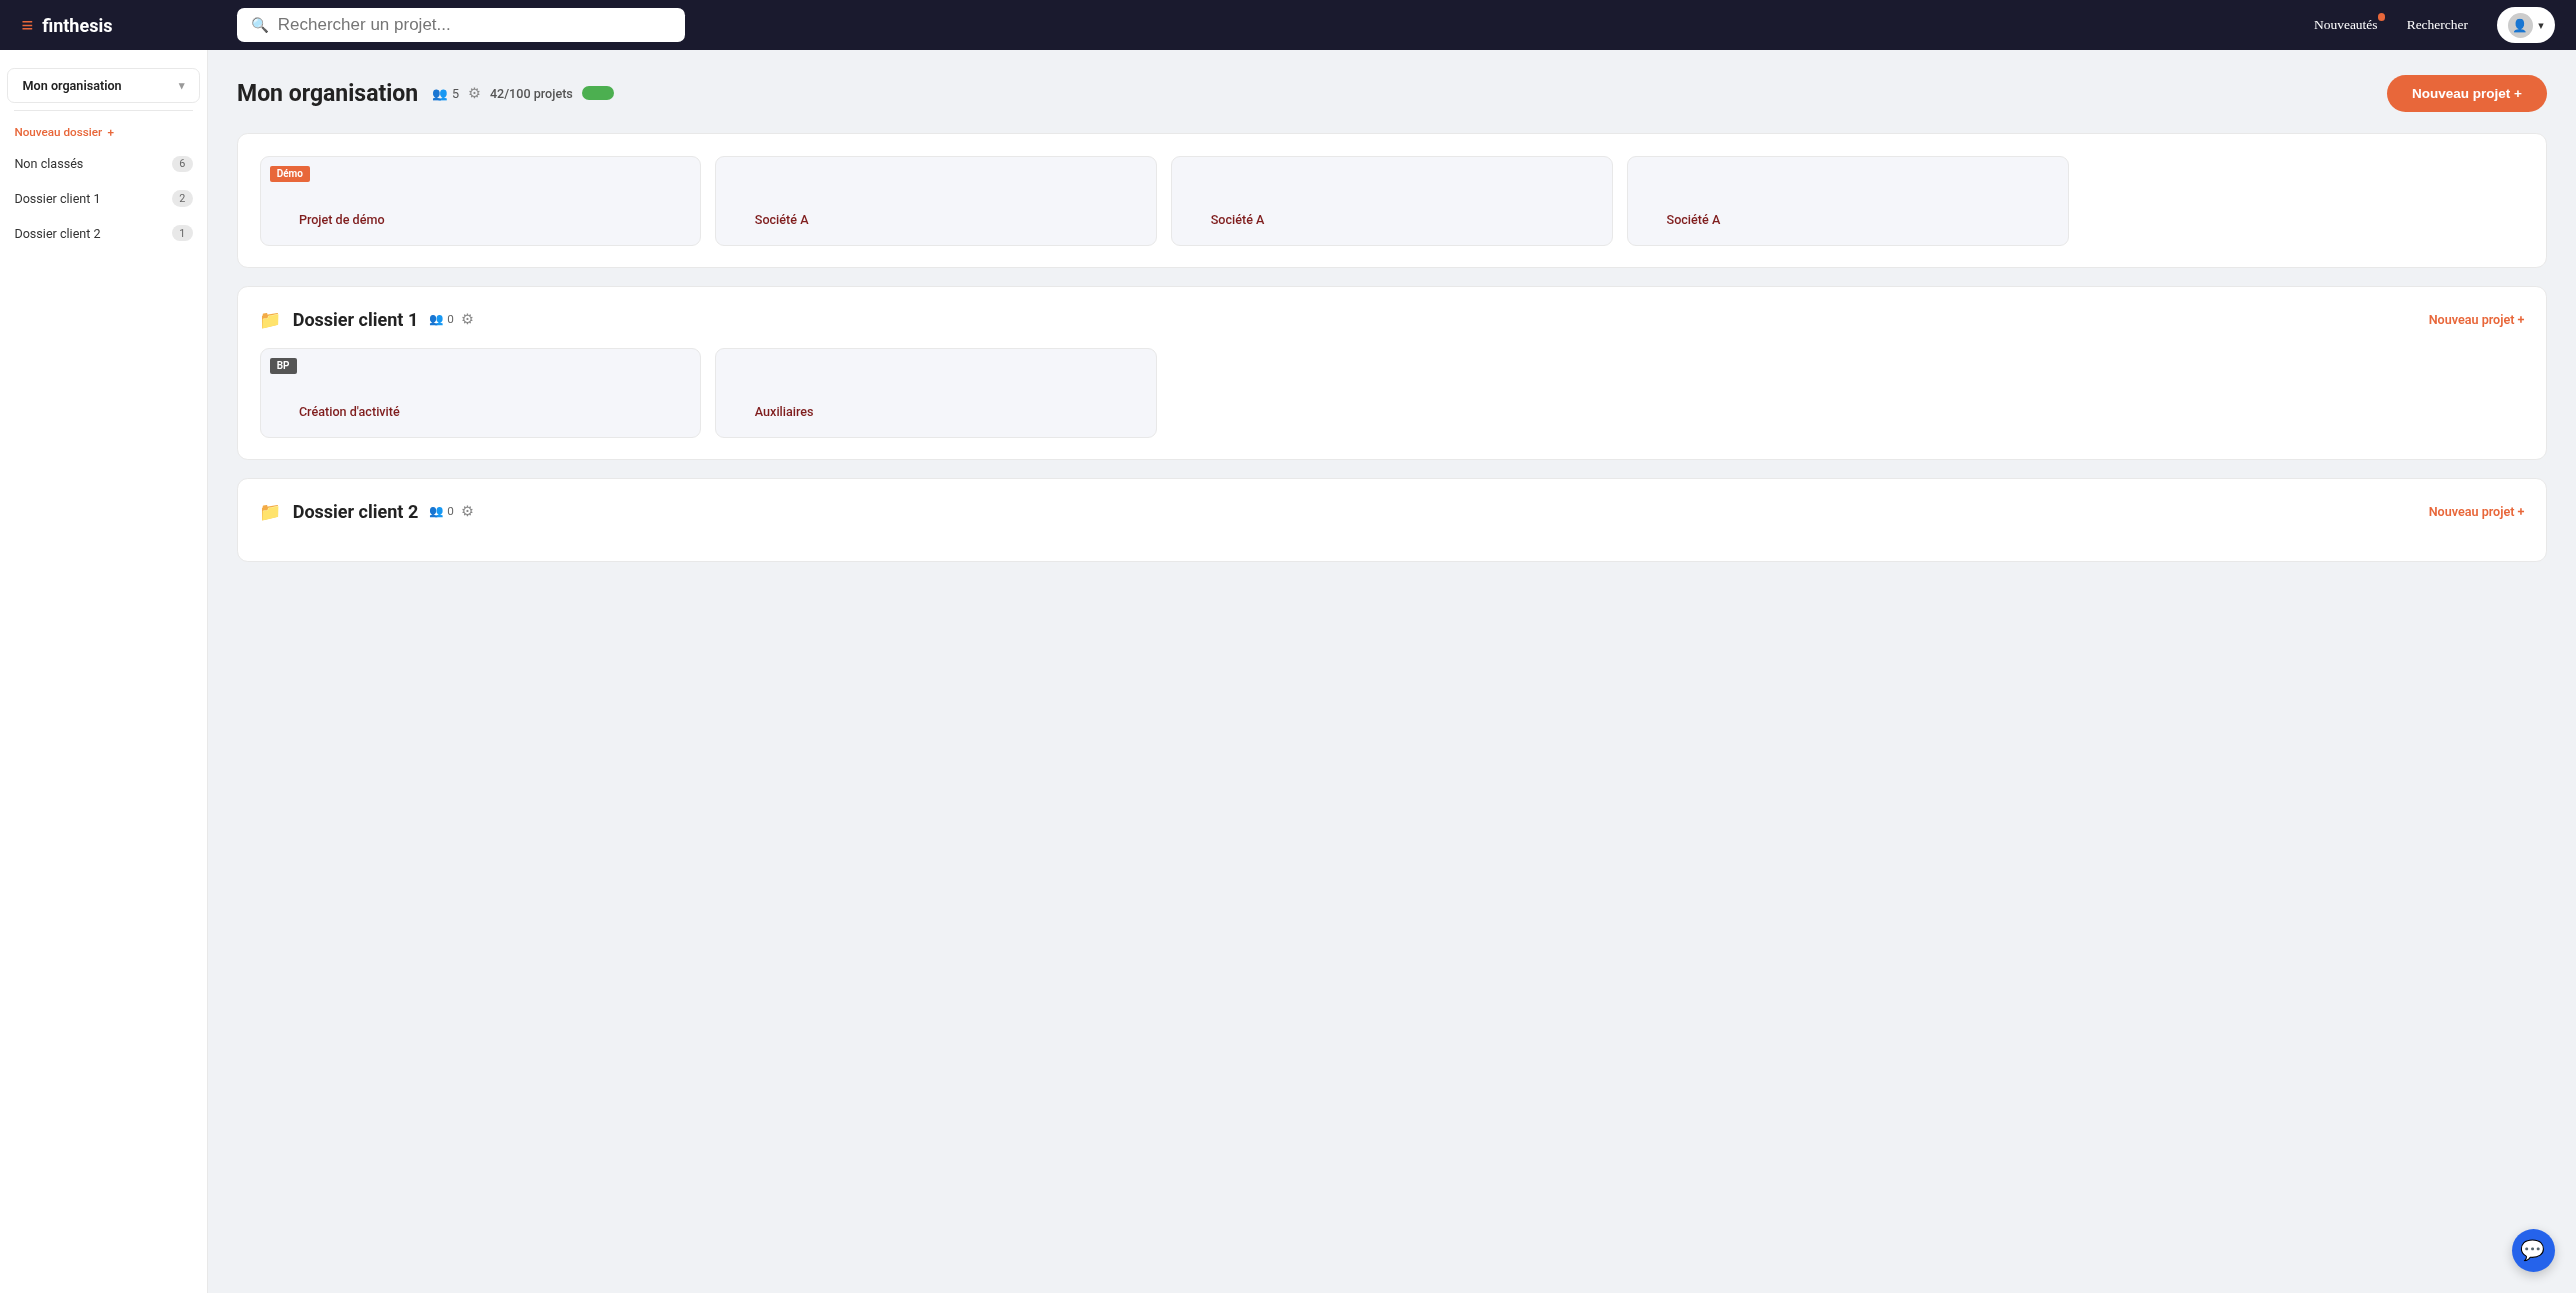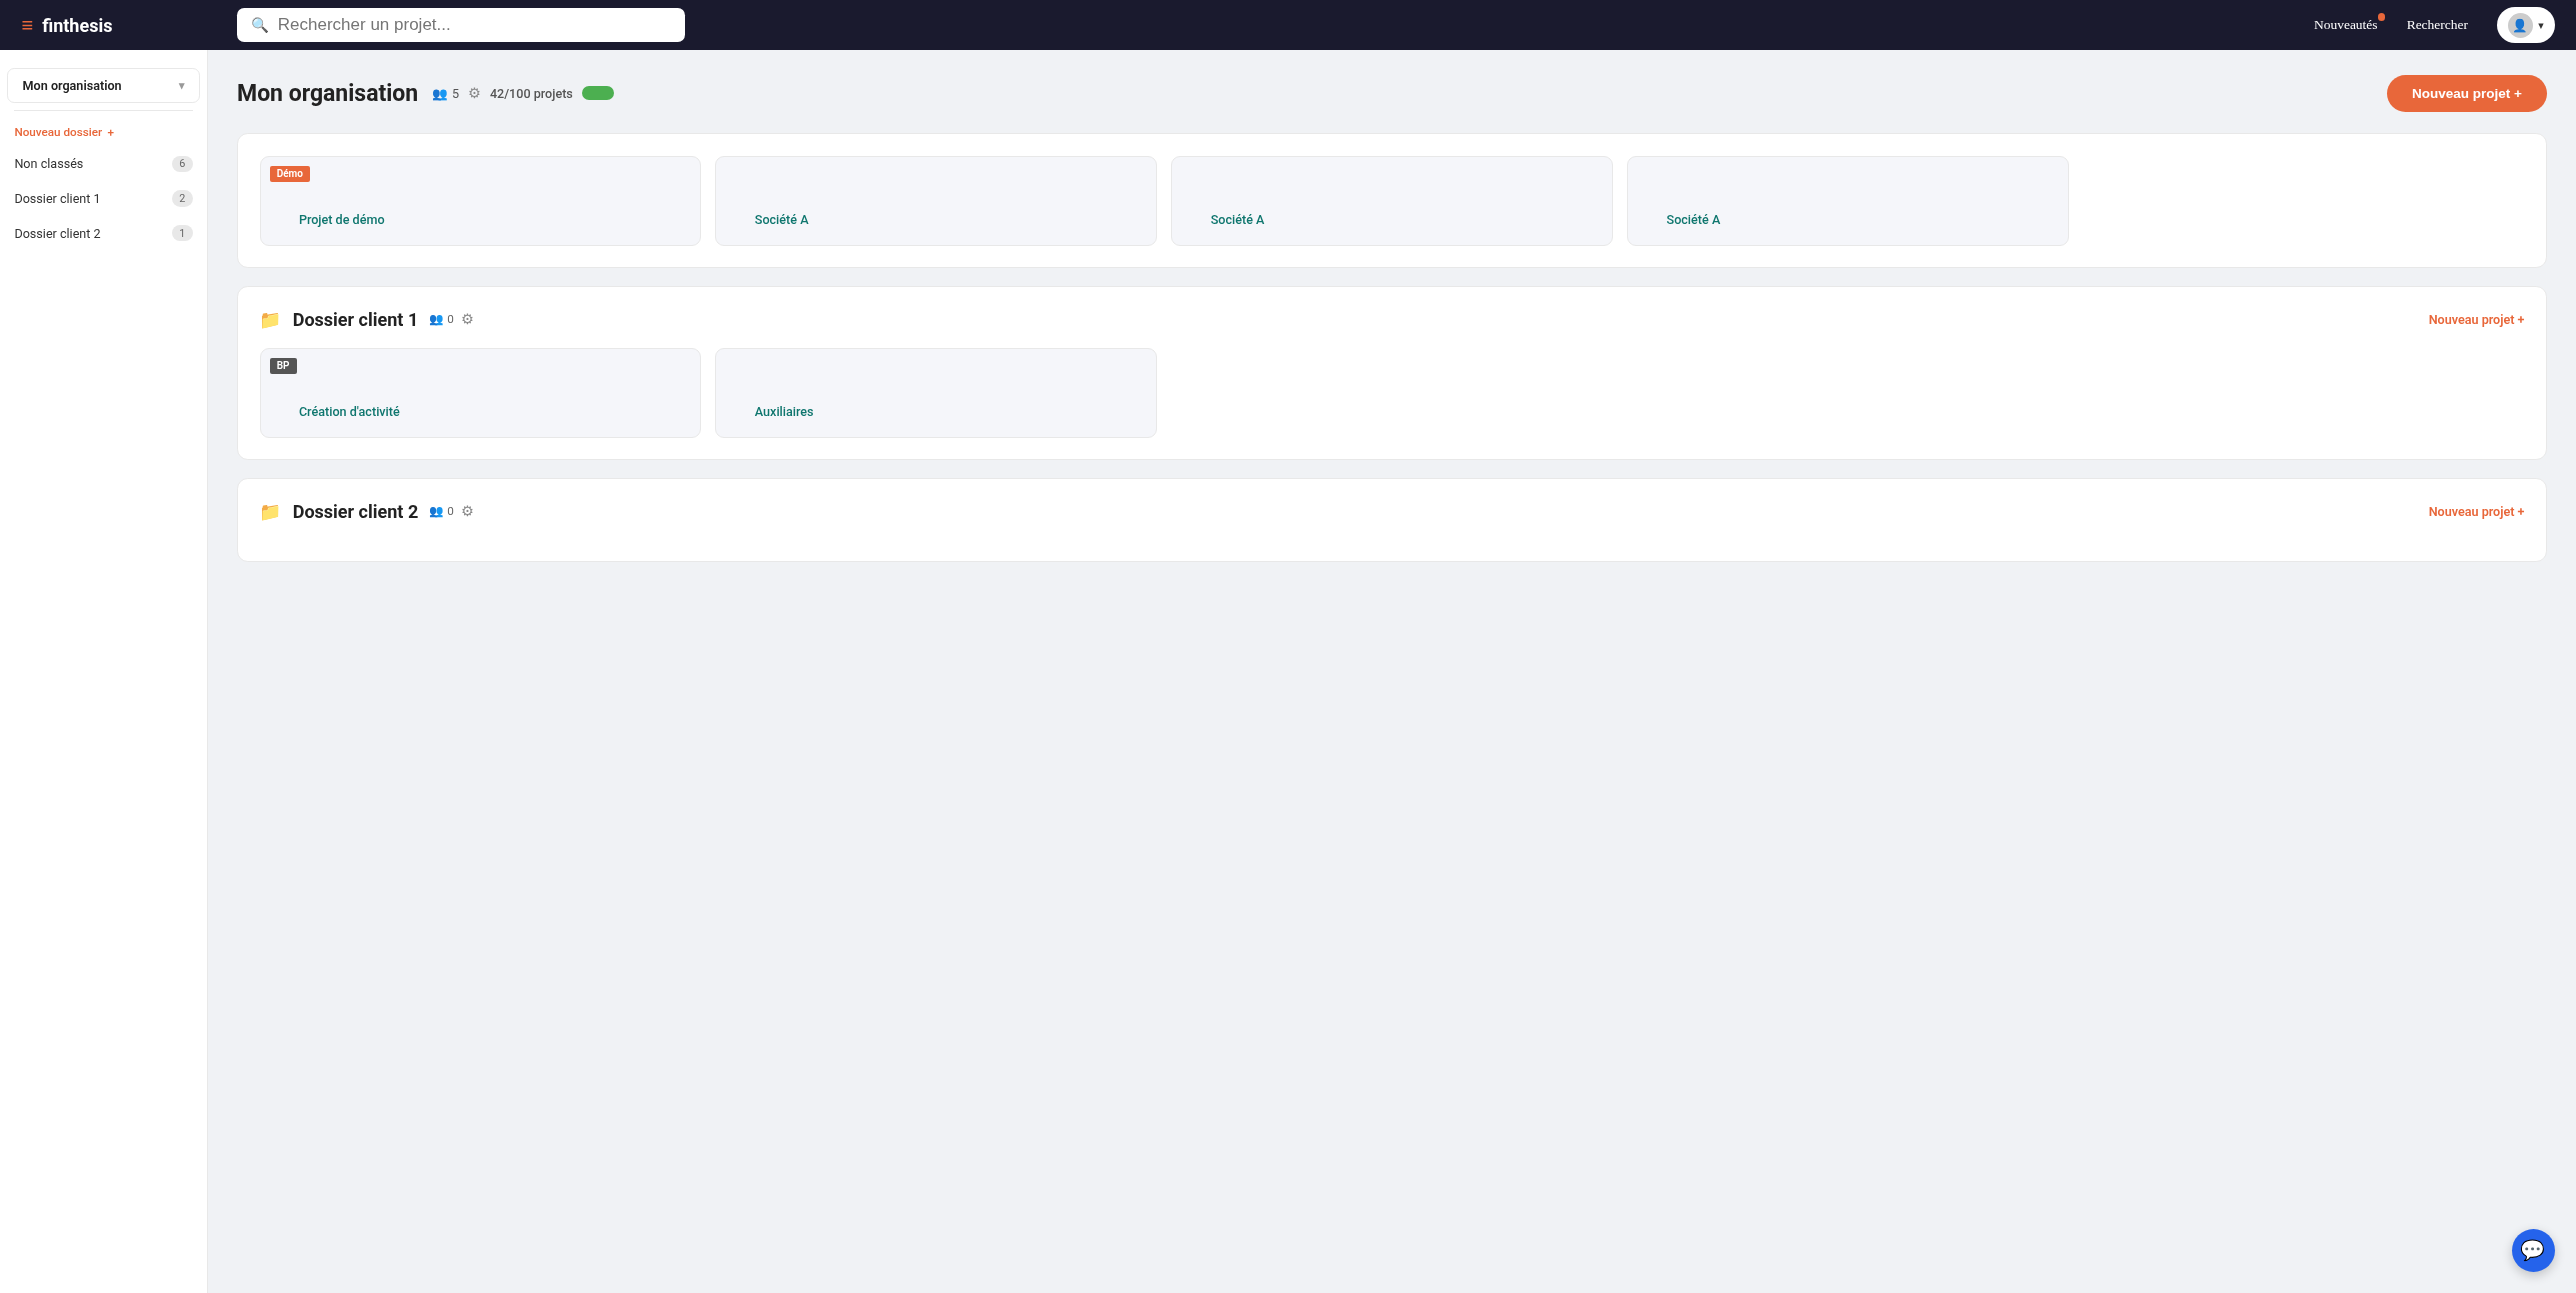--- a/index.html
+++ b/index.html
@@ -141,21 +141,21 @@
     .projects-grid {
       display: grid; grid-template-columns: repeat(5, 1fr); gap: 14.4px;
     }
     .project-card {
       background: #f5f6fa; border-radius: 9px; padding: 18px 14.4px;
       min-height: 90px; cursor: pointer; position: relative;
       border: 0.9px solid #e8e8e8; display: flex; flex-direction: column;
       justify-content: flex-end;
     }
     .project-card .card-label {
-      font-size: 12.6px; color: #0f766e; font-weight: 500; margin-top: 25px; padding-left: 24px;
+      font-size: 12.6px; color: #7f1d1d; font-weight: 500; margin-top: 25px; padding-left: 24px;
     }
     .project-badge {
       position: absolute; top: 9px; left: 9px;
       padding: 2.7px 7.2px; border-radius: 2px; font-size: 10px; font-weight: 600;
     }
     .badge-demo { background: #e8673a; color: white; }
     .badge-bp { background: #555; color: white; }
 
     
     .chat-btn {

